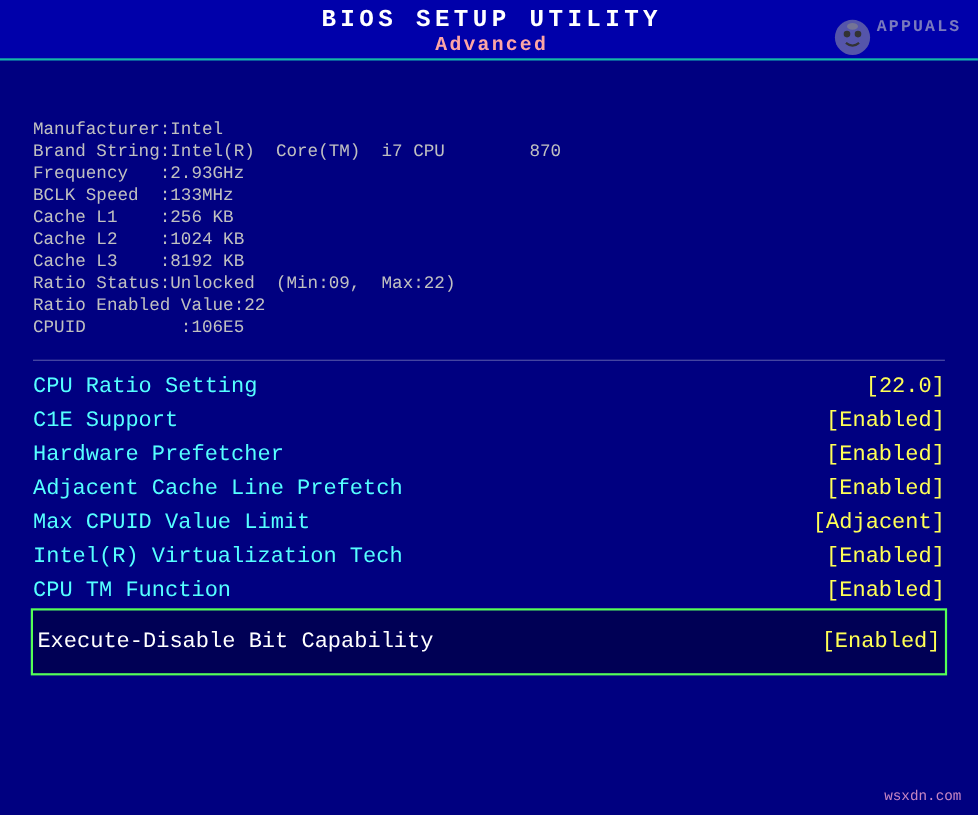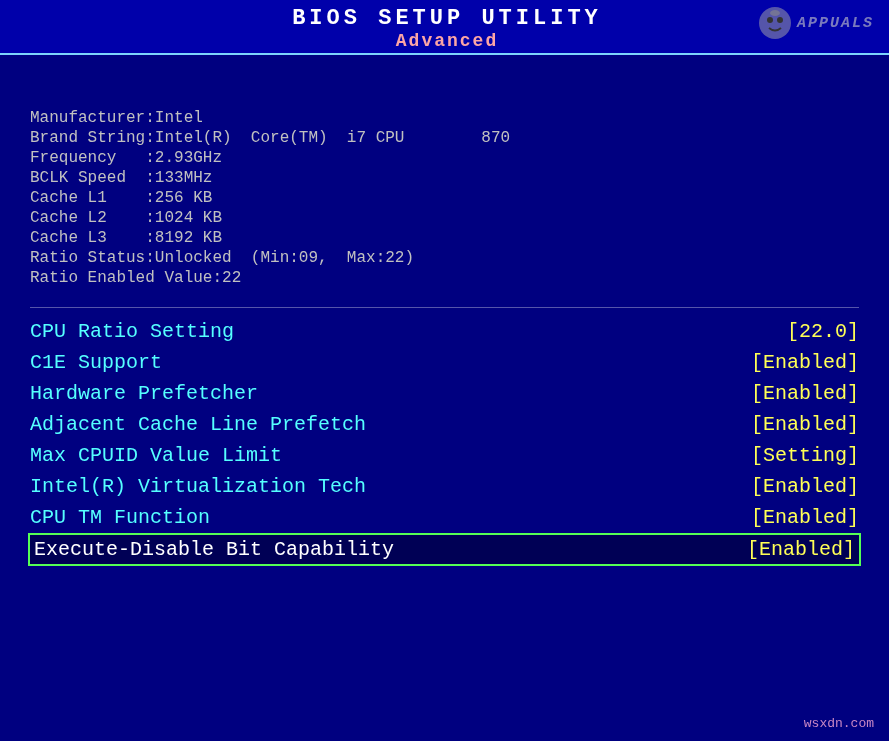--- a/index.html
+++ b/index.html
@@ -21,21 +21,21 @@
       width: 889px;
       height: 741px;
       background: #000080;
       color: #c0c0c0;
       position: relative;
     }
 
     
     .header-bar {
       background: #0000aa;
-      border-bottom: 2px solid #7dd3fc;
+      border-bottom: 2px solid #14b8a6;
       text-align: center;
       padding: 6px 0 2px 5px;
     }
 
     .header-title {
       color: #ffffff;
       font-size: 22px;
       font-weight: bold;
       letter-spacing: 4px;
       text-transform: uppercase;
@@ -91,21 +91,21 @@
     }
 
     .setting-value {
       color: #ffff55;
     }
 
     
     .setting-row.selected {
       outline: 2px solid #55ff55;
       background: #000055;
-      padding: 3px 4px;
+      padding: 17px 4px;
     }
 
     .setting-row.selected .setting-label {
       color: #ffffff;
     }
 
     .setting-row.selected .setting-value {
       color: #ffff55;
     }
 
@@ -122,26 +122,25 @@
       bottom: 10px;
       right: 15px;
       color: #f9a8d4;
       font-size: 13px;
       opacity: 0.8;
     }
 
     
     .appuals-logo {
       position: absolute;
-      top: 5px;
+      top: 16px;
       right: 15px;
       display: flex;
-      align-items: center;
+      align-items: flex-start;
       gap: 4px;
-      font-style: italic;
     }
 
     .appuals-face {
       width: 36px;
       height: 36px;
     }
 
     .appuals-text {
       color: #cccccc;
       font-size: 15px;
@@ -196,20 +195,23 @@
       </div>
       <div class="info-row">
         <span class="info-label">Cache L3&nbsp;&nbsp;&nbsp;&nbsp;:8192 KB</span>
       </div>
       <div class="info-row">
         <span class="info-label">Ratio Status:Unlocked&nbsp;&nbsp;(Min:09,&nbsp;&nbsp;Max:22)</span>
       </div>
       <div class="info-row">
         <span class="info-label">Ratio Enabled Value:22</span>
       </div>
+      <div class="info-row">
+        <span class="info-label">CPUID&nbsp;&nbsp;&nbsp;&nbsp;&nbsp;&nbsp;&nbsp;&nbsp;&nbsp;:106E5</span>
+      </div>
 
     </div>
 
     <hr class="divider">
 
     <div class="settings-section">
 
       <div class="setting-row">
         <span class="setting-label">CPU Ratio Setting</span>
         <span class="setting-value">[22.0]</span>
@@ -225,21 +227,21 @@
         <span class="setting-value">[Enabled]</span>
       </div>
 
       <div class="setting-row">
         <span class="setting-label">Adjacent Cache Line Prefetch</span>
         <span class="setting-value">[Enabled]</span>
       </div>
 
       <div class="setting-row">
         <span class="setting-label">Max CPUID Value Limit</span>
-        <span class="setting-value">[Setting]</span>
+        <span class="setting-value">[Adjacent]</span>
       </div>
 
       <div class="setting-row">
         <span class="setting-label">Intel(R) Virtualization Tech</span>
         <span class="setting-value">[Enabled]</span>
       </div>
 
       <div class="setting-row">
         <span class="setting-label">CPU TM Function</span>
         <span class="setting-value">[Enabled]</span>

